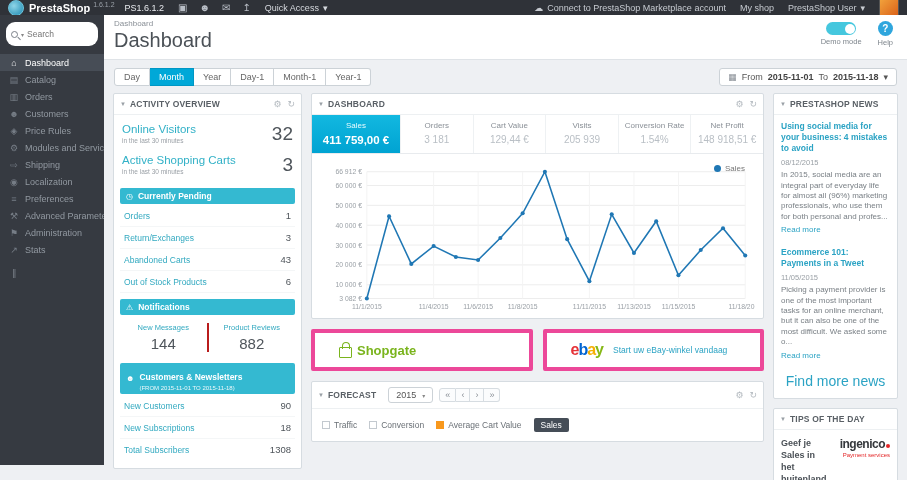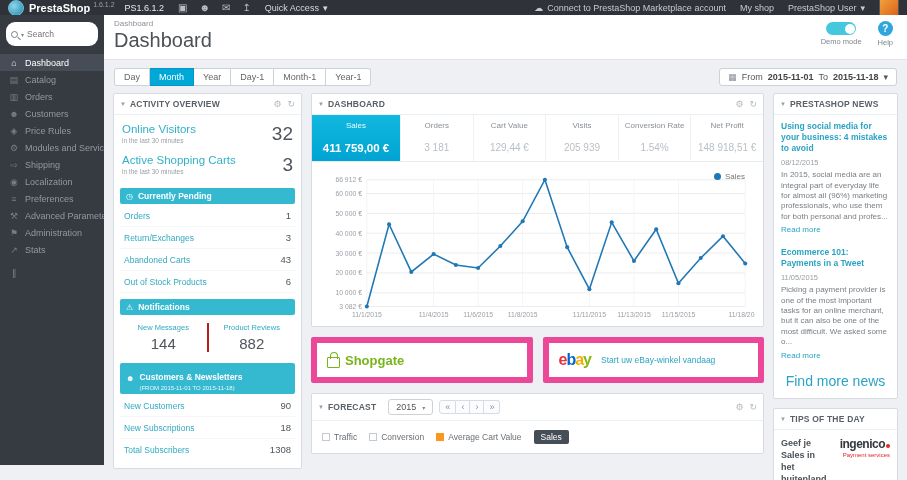--- a/index.html
+++ b/index.html
@@ -88,32 +88,32 @@
   .notif-cell { flex:1; cursor:pointer; }
   .notif-cell + .notif-cell { border-left:2px solid #b91c1c; }
   .notif-cell .lbl { font-size:7.5px; color:#32a9c0; }
   .notif-cell .val { font-size:15px; color:#4f555b; margin-top:3px; }
 
   
   .kpis { display:flex; border-bottom:1px solid #e8ebee; }
   .kpi { flex:1; text-align:center; padding:6px 3px 7px; border-right:1px solid #eef1f3; cursor:pointer; }
   .kpi:last-child { border-right:none; }
   .kpi .lbl { font-size:8px; color:#8a9097; }
-  .kpi .val { font-size:10px; color:#b9bfc5; margin-top:12px; white-space:nowrap; }
+  .kpi .val { font-size:10px; color:#b9bfc5; margin-top:4px; white-space:nowrap; }
   .kpi.active { flex:1.25; background:linear-gradient(#12b8e0,#00a3d2); }
   .kpi.active .lbl { color:#e8fbff; }
   .kpi.active .val { color:#fff; font-weight:bold; font-size:11.5px; }
   .chart-wrap { position:relative; padding:8px 8px 2px; }
   .chart-legend { position:absolute; top:10px; right:18px; font-size:8px; color:#777; display:flex; align-items:center; gap:4px; }
   .legend-dot { width:7px; height:7px; border-radius:50%; background:#1f77b4; }
   svg text.tick { font-size:7px; fill:#9aa0a6; font-family:"Liberation Sans",sans-serif; }
 
   
   .promos { display:flex; gap:10px; }
-  .promo { flex:1; background:#fff; border:6px solid #ec4899; border-radius:2px; display:flex; align-items:center; gap:10px; padding:8px 10px; }
+  .promo { flex:1; background:#fff; border:4px solid #ec4899; border-radius:2px; display:flex; align-items:center; gap:10px; padding:8px 24px; }
   .shopgate-logo { display:flex; align-items:center; gap:5px; flex:none; }
   .bag { width:13px; height:11px; border:1.6px solid #7ab41d; border-radius:1px; position:relative; margin-top:4px; }
   .bag:before { content:''; position:absolute; top:-6px; left:2px; width:6px; height:6px; border:1.6px solid #7ab41d; border-bottom:none; border-radius:5px 5px 0 0; }
   .shopgate-name { color:#7ab41d; font-size:13px; font-weight:bold; }
   .ebay-logo { font-size:16px; font-weight:bold; flex:none; letter-spacing:-1px; }
   .promo-link { font-size:8.5px; color:#2ba3c4; cursor:pointer; line-height:1.2; }
 
   
   .fc-head-extra { display:flex; align-items:center; gap:6px; margin-left:8px; }
   .fc-select { display:flex; align-items:center; gap:6px; border:1px solid #ccd2d7; border-radius:3px; padding:2px 7px; font-size:9px; color:#555; background:#fff; cursor:pointer; }

